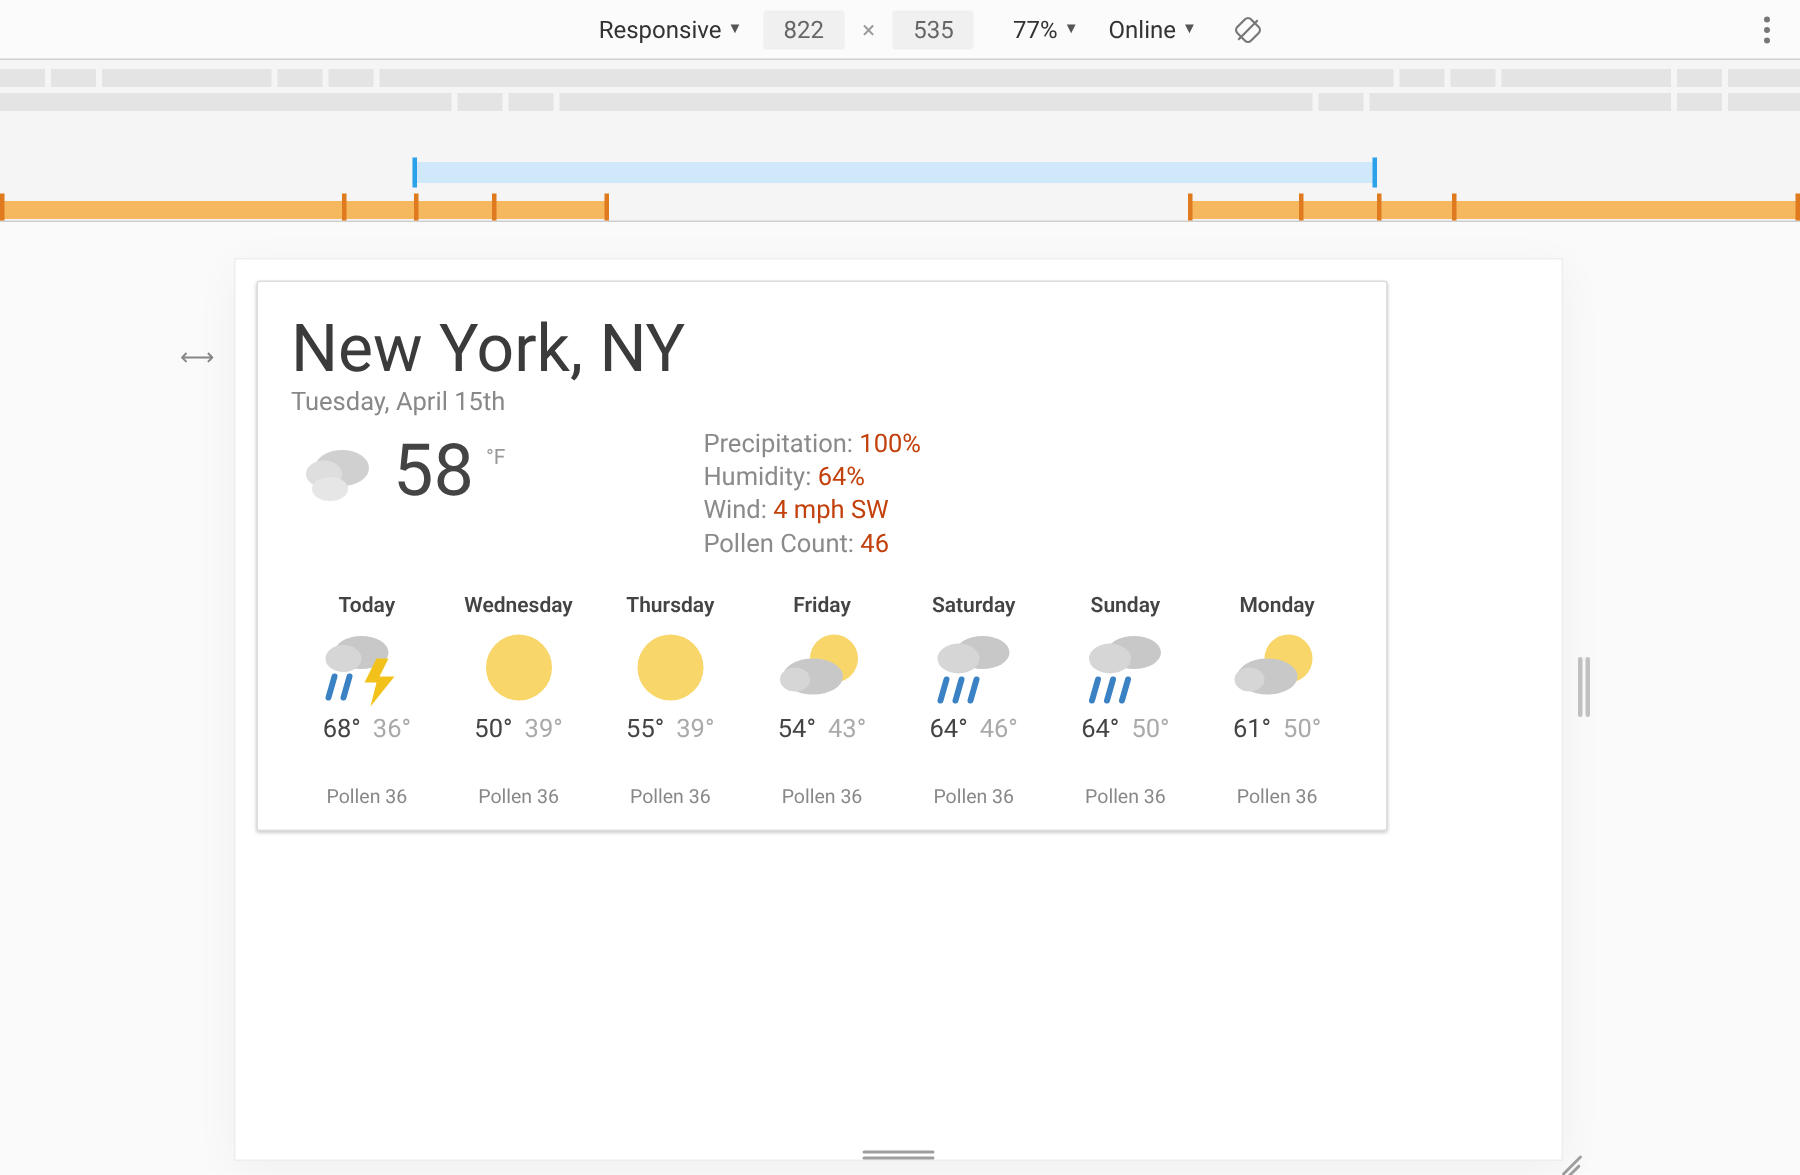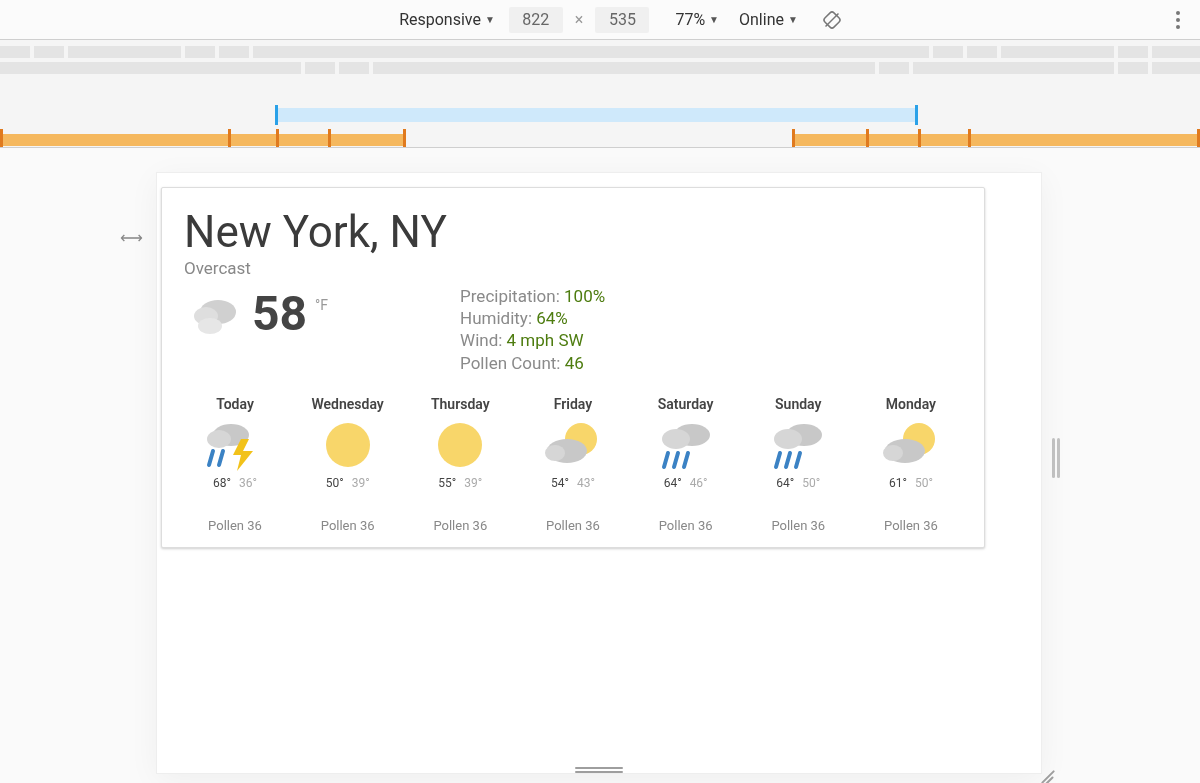--- a/index.html
+++ b/index.html
@@ -153,22 +153,22 @@
   .corner-handle {
     position: absolute; right: -18px; bottom: -12px;
     width: 18px; height: 18px; cursor: nwse-resize;
   }
   .corner-line { position: absolute; background: var(--handle-grey); height: 2px; transform: rotate(-45deg); border-radius: 2px; }
   .corner-line.a { width: 18px; top: 9px; left: -2px; }
   .corner-line.b { width: 12px; top: 13px; left: 2px; }
 
   
   .weather-card {
-    position: absolute; left: 4px; top: 14px;
-    width: 824px;
+    position: absolute; left: 14px; top: 14px;
+    width: 754px;
     border: 1px solid var(--card-border);
     border-radius: 2px;
     box-shadow: var(--shadow);
     padding: 18px 22px 14px;
     background: #fff;
   }
   .weather-card h1 {
     margin: 0;
     font-weight: 400;
     font-size: 44px;
@@ -178,42 +178,42 @@
     color: #888; font-size: 17px; line-height: 1.25;
   }
   .current-row {
     display: flex; align-items: flex-start;
     margin-top: 6px;
   }
   .current-row .now {
     display: flex; align-items: center; gap: 8px;
   }
   .current-row .temp {
-    font-size: 48px; color: #444; font-weight: 700;
+    font-size: 48px; color: #444; font-weight: 400;
   }
   .current-row .unit {
     font-size: 14px; color: #999; margin-top: -18px;
   }
   .current-row .meta {
     margin-left: 132px; color: #8a8a8a; font-size: 17px; line-height: 1.3;
   }
-  .current-row .meta b { font-weight: 400; color: #4d7c0f; }
+  .current-row .meta b { font-weight: 400; color: #c2410c; }
 
   .forecast-row {
     display: flex; justify-content: space-between;
     margin-top: 22px;
     align-items: center;
   }
   .day {
     width: 102px;
     text-align: center;
   }
   .day .label { font-weight: 600; font-size: 14px; color: #444; }
   .day .icon-slot { height: 58px; display: flex; align-items: center; justify-content: center; margin: 4px 0 2px; }
-  .day .temps { font-size: 12px; color: #444; }
+  .day .temps { font-size: 17px; color: #444; }
   .day .temps .lo { color: #aaa; margin-left: 8px; }
   .day .pollen { font-size: 13px; color: #888; margin-top: 28px; }
 
   
   svg { display: block; }
 </style>
 </head>
 <body>
 
 <div class="toolbar">
@@ -294,21 +294,21 @@
 
   <div class="viewport-scrollbar">
     <span></span>
       <span></span>
   </div>
 
   <div class="responsive-window">
 
     <div class="weather-card">
       <h1>New York, NY</h1>
-      <div class="cond">Overcast</div>
+      <div class="date">Tuesday, April 15th</div>
 
       <div class="current-row">
         <div class="now">
           <span>
             <svg width="60" height="48" viewBox="0 0 60 48">
               <ellipse cx="34" cy="22" rx="18" ry="12" fill="#d0d0d0"></ellipse>
               <ellipse cx="22" cy="26" rx="12" ry="9" fill="#dedede"></ellipse>
               <ellipse cx="26" cy="36" rx="12" ry="8" fill="#e6e6e6"></ellipse>
             </svg>
           </span>

